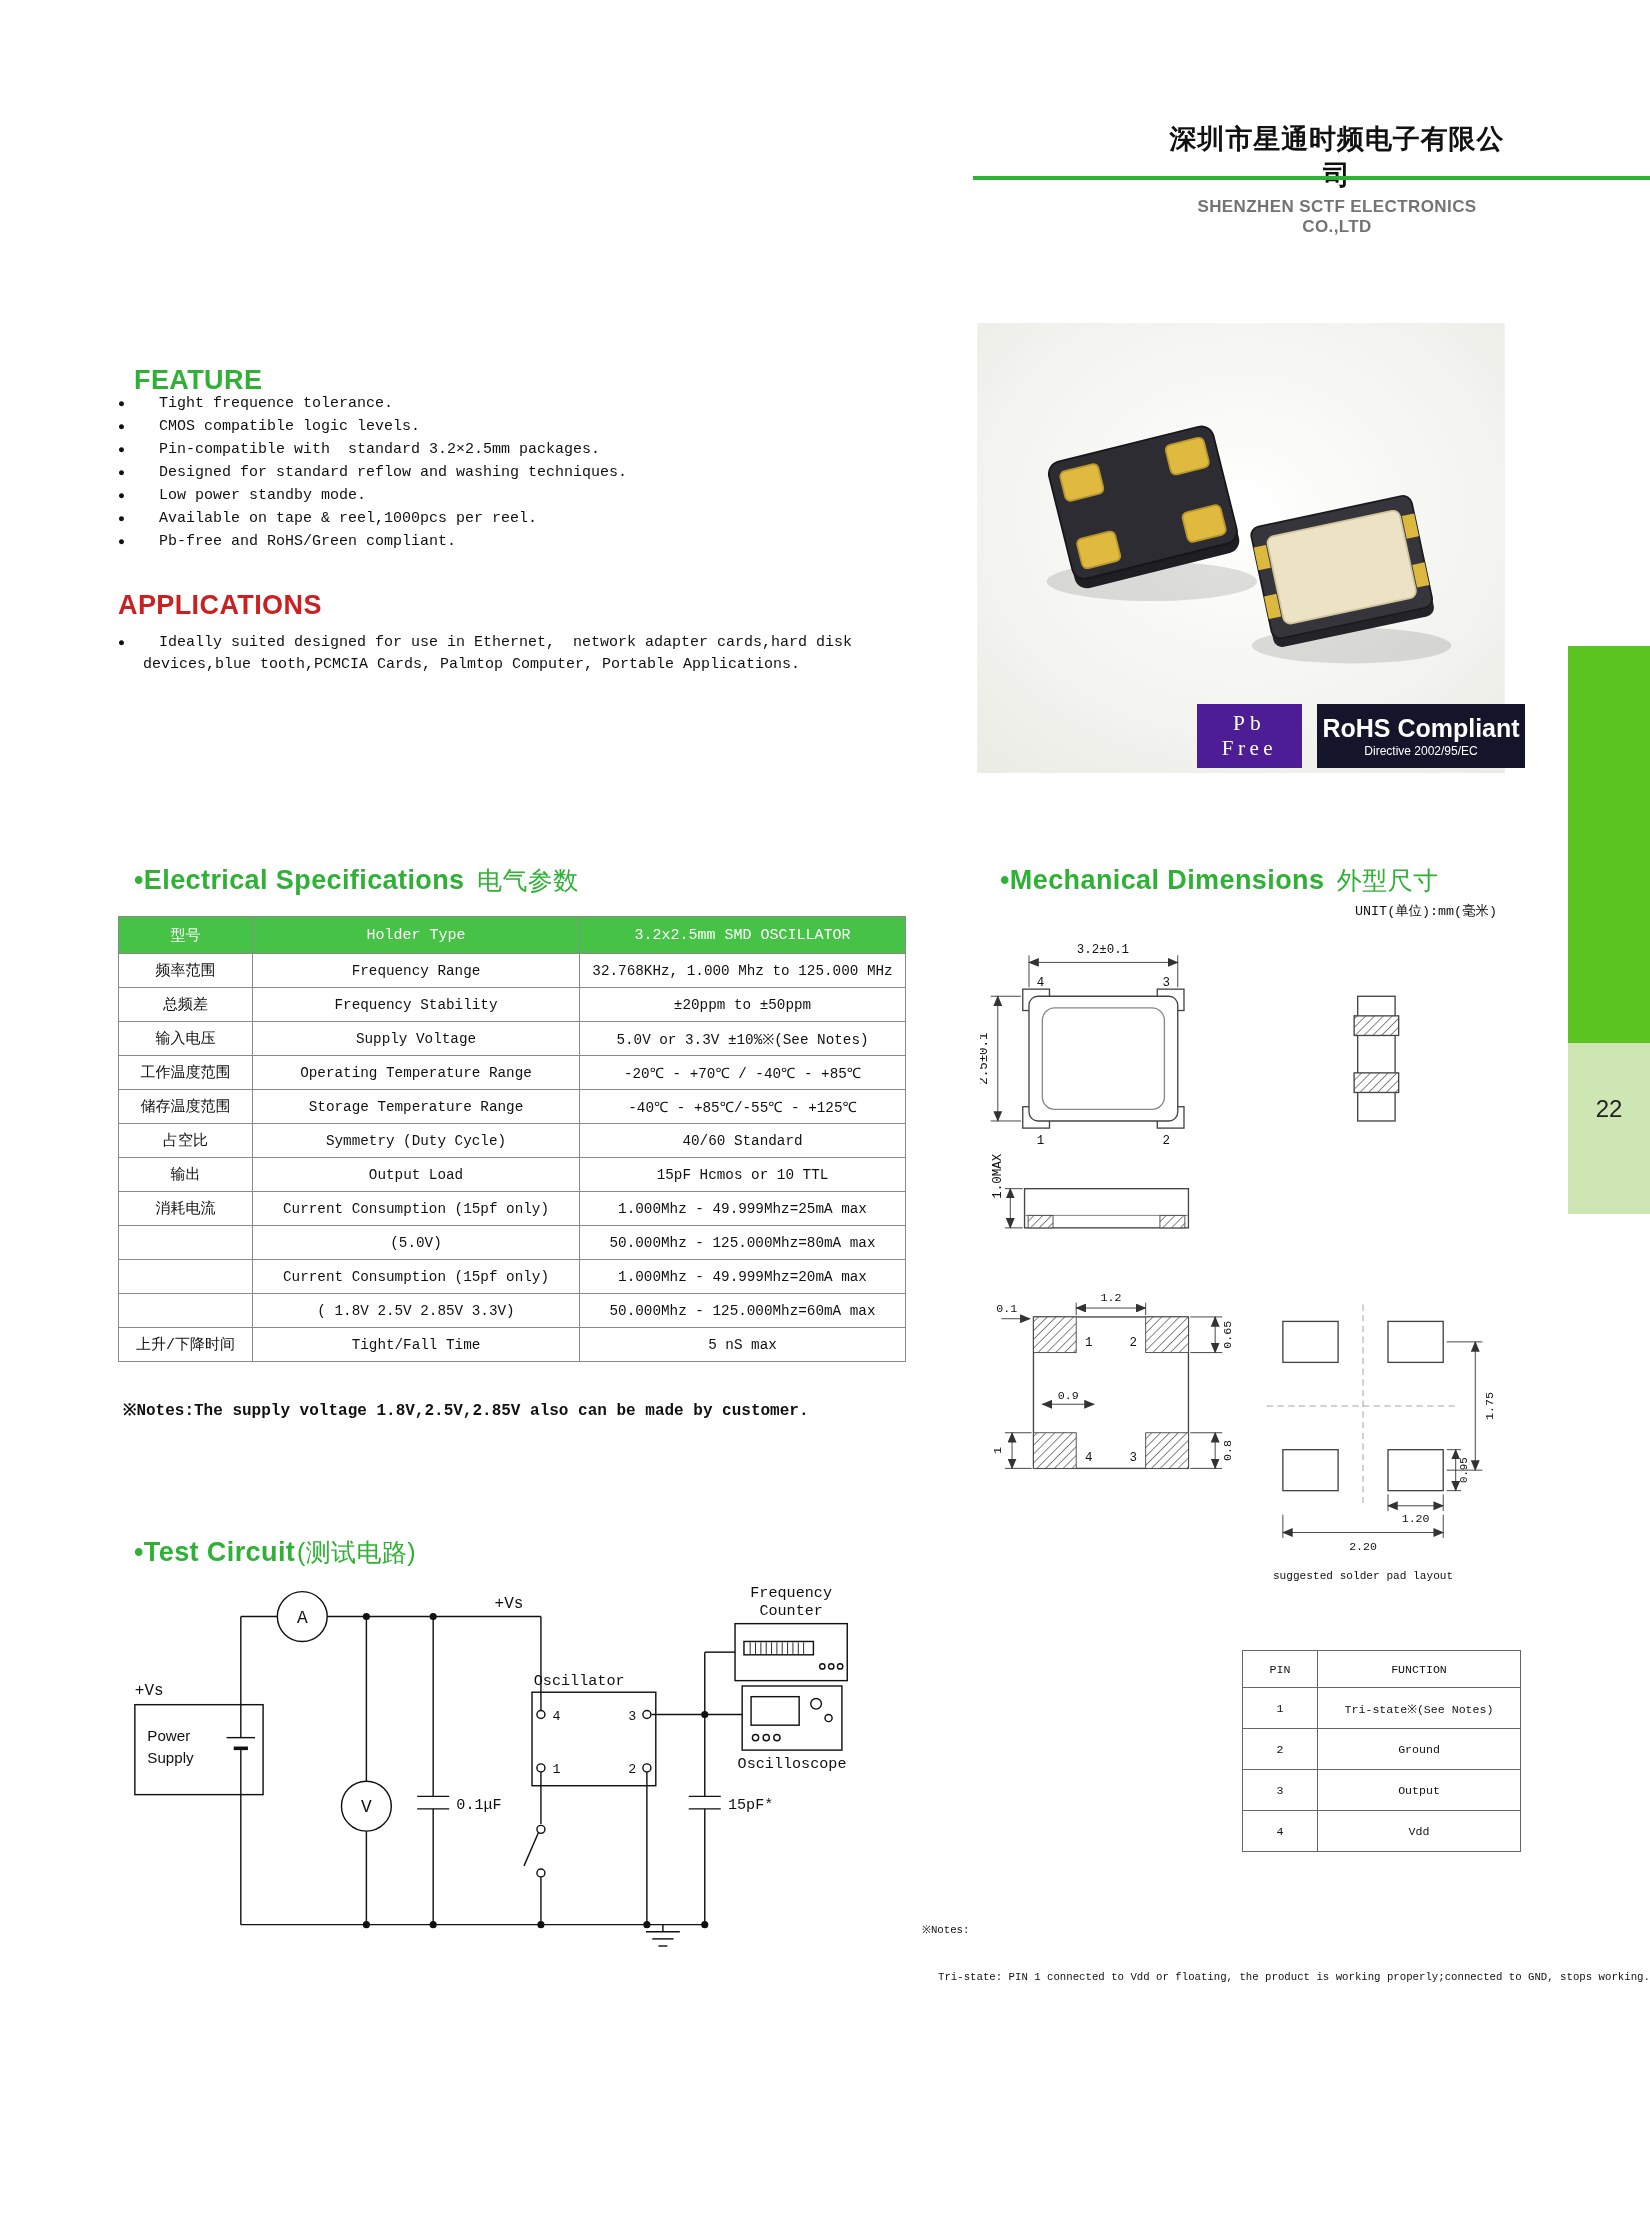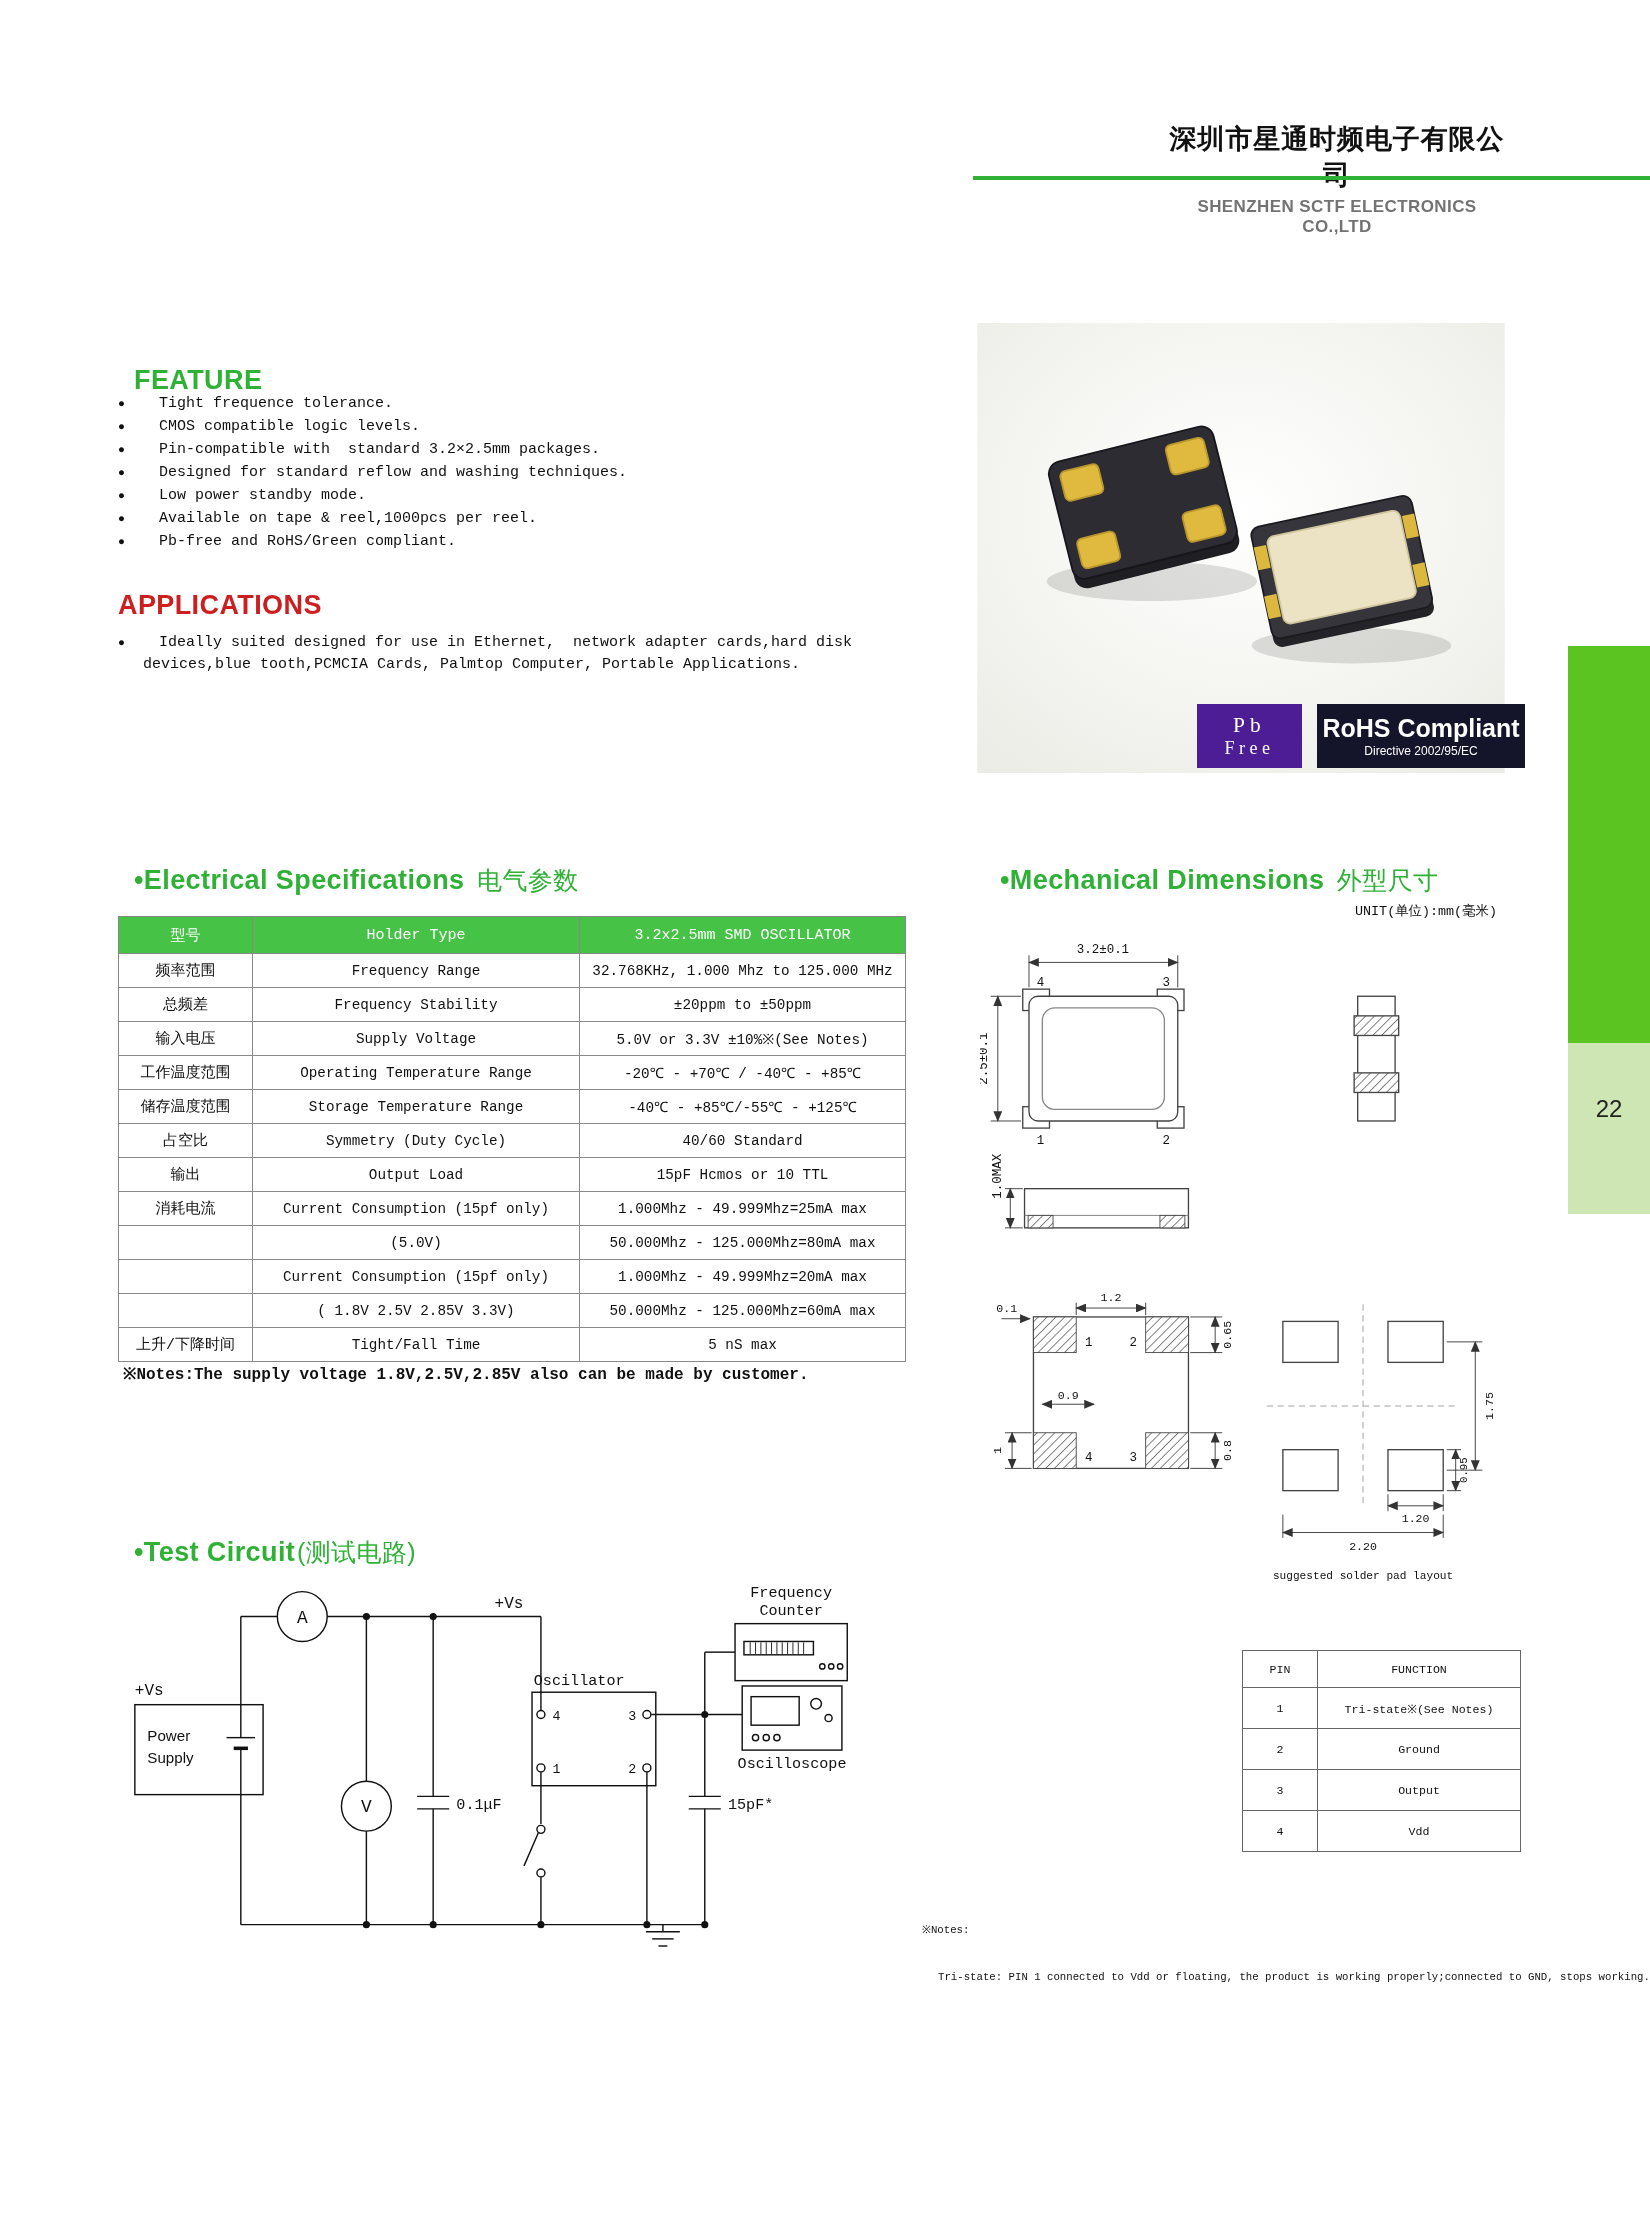--- a/index.html
+++ b/index.html
@@ -17,38 +17,38 @@
               font-size:17px;color:#737373;text-align:center;margin-top:3.6px;letter-spacing:0.4px;}
   .hdr-line{left:973px;top:176px;width:677px;height:3.6px;background:#2eb135;}
   .fitem{display:flex;height:23px;font-size:15px;line-height:23px;white-space:pre;}
   .blt{width:41px;font-size:11.6px;line-height:23px;}
   .app-line{font-size:15px;white-space:pre;}
   .photo-box{left:977px;top:323px;}
   .pb-badge{left:1197px;top:704px;width:105px;height:64px;background:#4c1d95;color:#fff;
             font-family:"Liberation Serif","DejaVu Serif",serif;text-align:center;
             display:flex;flex-direction:column;justify-content:center;}
   .pb-badge .l1{font-size:21.4px;letter-spacing:5.3px;}
-  .pb-badge .l2{font-size:18px;letter-spacing:4.5px;}
+  .pb-badge .l2{font-size:21px;letter-spacing:4.5px;}
   .rohs-badge{left:1317px;top:704px;width:208px;height:64px;background:#14142b;color:#fff;
               font-family:"Liberation Sans","DejaVu Sans",sans-serif;text-align:center;
               display:flex;flex-direction:column;justify-content:center;}
   .rohs-badge .l1{font-size:25px;font-weight:600;}
   .rohs-badge .l2{font-size:12px;margin-top:1.8px;}
   .tab-bright{left:1568px;top:646px;width:82px;height:397px;background:#5bc420;}
   .tab-pale{left:1568px;top:1043px;width:82px;height:171px;background:#cde6b4;
             text-align:center;font-size:24px;color:#222;
             font-family:"Liberation Sans","DejaVu Sans",sans-serif;}
   .tab-pale span{display:inline-block;margin-top:52px;}
   table.spec{border-collapse:collapse;table-layout:fixed;width:787px;
              font-size:14.3px;}
   table.spec td{border:0.9px solid #898989;text-align:center;height:33px;padding:0 3.6px;
                 overflow:hidden;white-space:nowrap;}
   table.spec tr.thead td{background:#46c246;color:#fff;height:36px;font-size:15px;}
   table.spec td.cnc{font-size:15px;}
-  .notes-line{font-size:16px;font-weight:bold;white-space:pre;}
+  .notes-line{font-size:16px;font-weight:bold;white-space:pre;margin-top:36px;}
   .unit-lbl{font-size:13.4px;}
   table.pinfn{border-collapse:collapse;table-layout:fixed;width:278px;font-size:11.6px;}
   table.pinfn td{border:0.9px solid #666;text-align:center;height:40px;padding:0 1.8px;
                  white-space:nowrap;overflow:hidden;}
   table.pinfn tr.thead td{height:36px;}
   .footnote{font-size:10.7px;white-space:pre;line-height:11.6px;}
   .footnote .fl2{margin-top:12.5px;margin-left:16px;}
   svg text{font-family:"Liberation Mono","DejaVu Sans Mono",monospace;font-size:14px;
            fill:#111;stroke:none;}
 </style>

